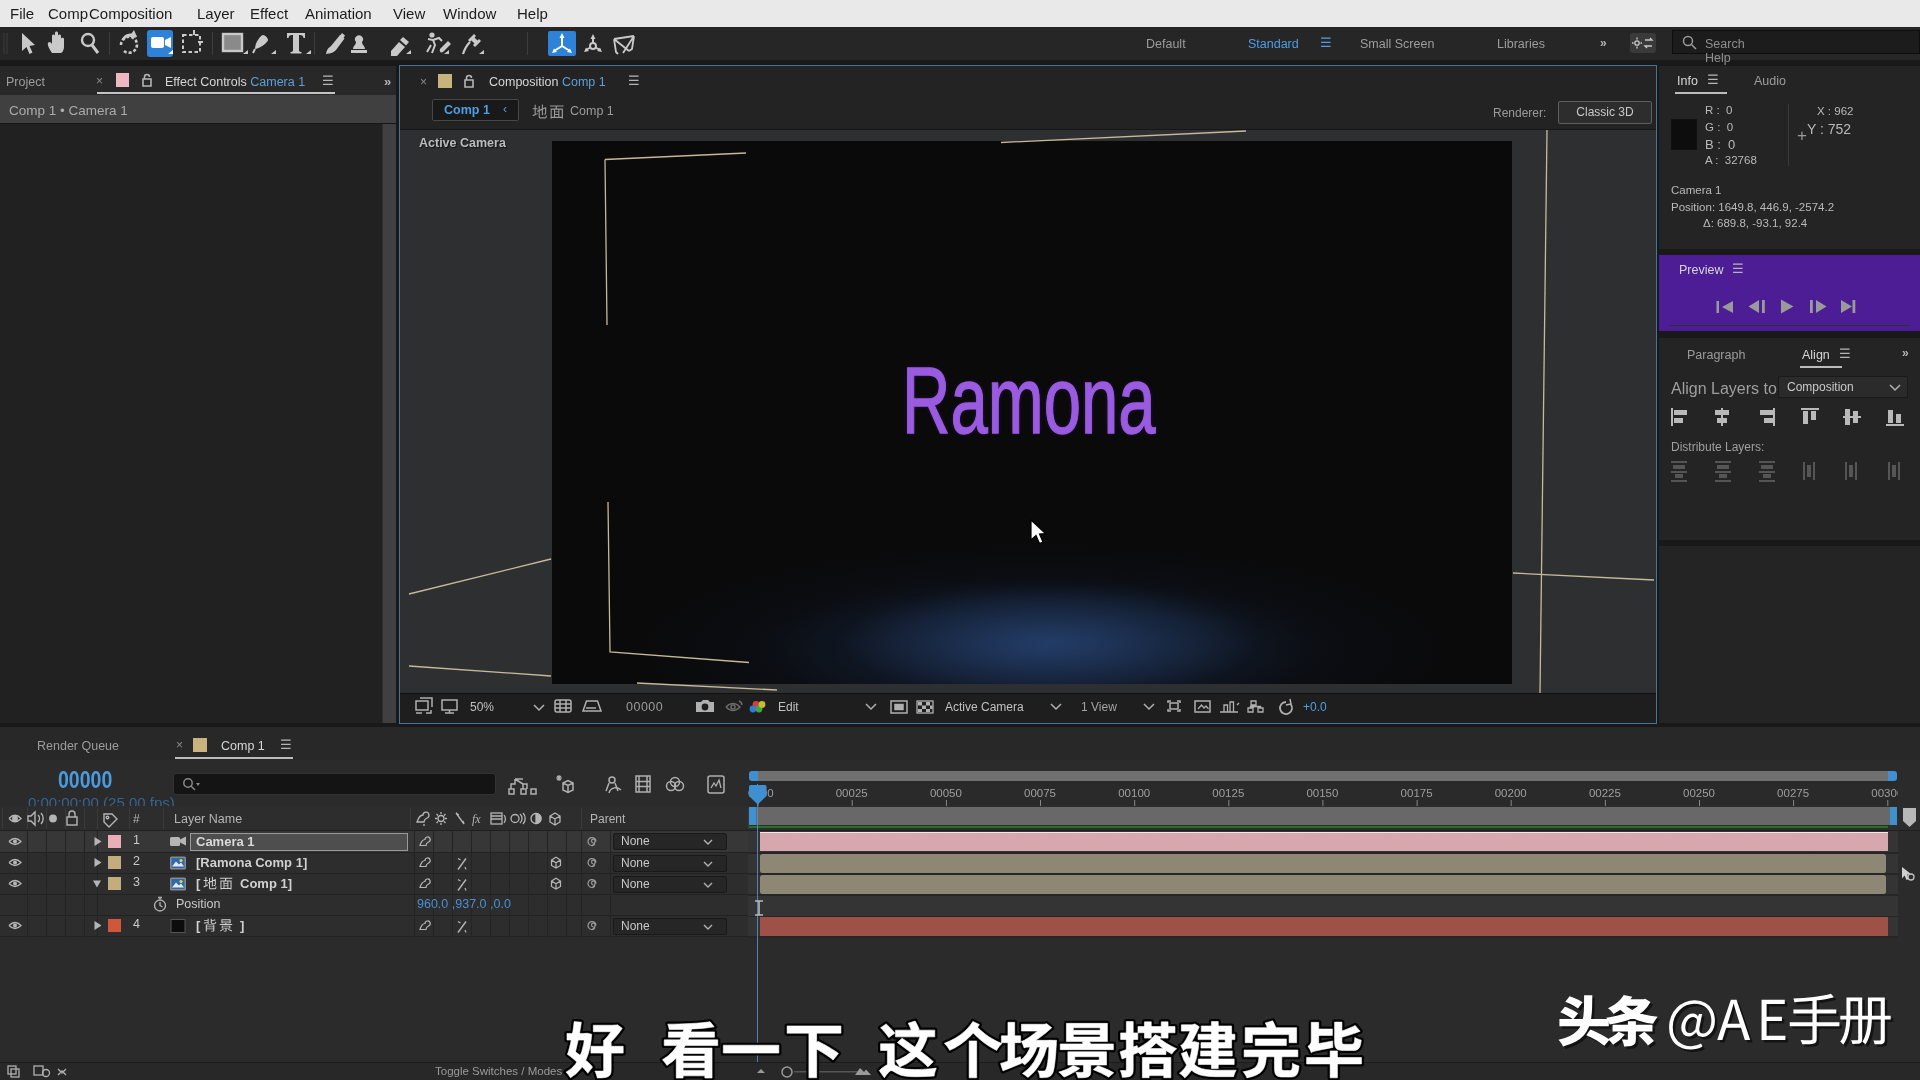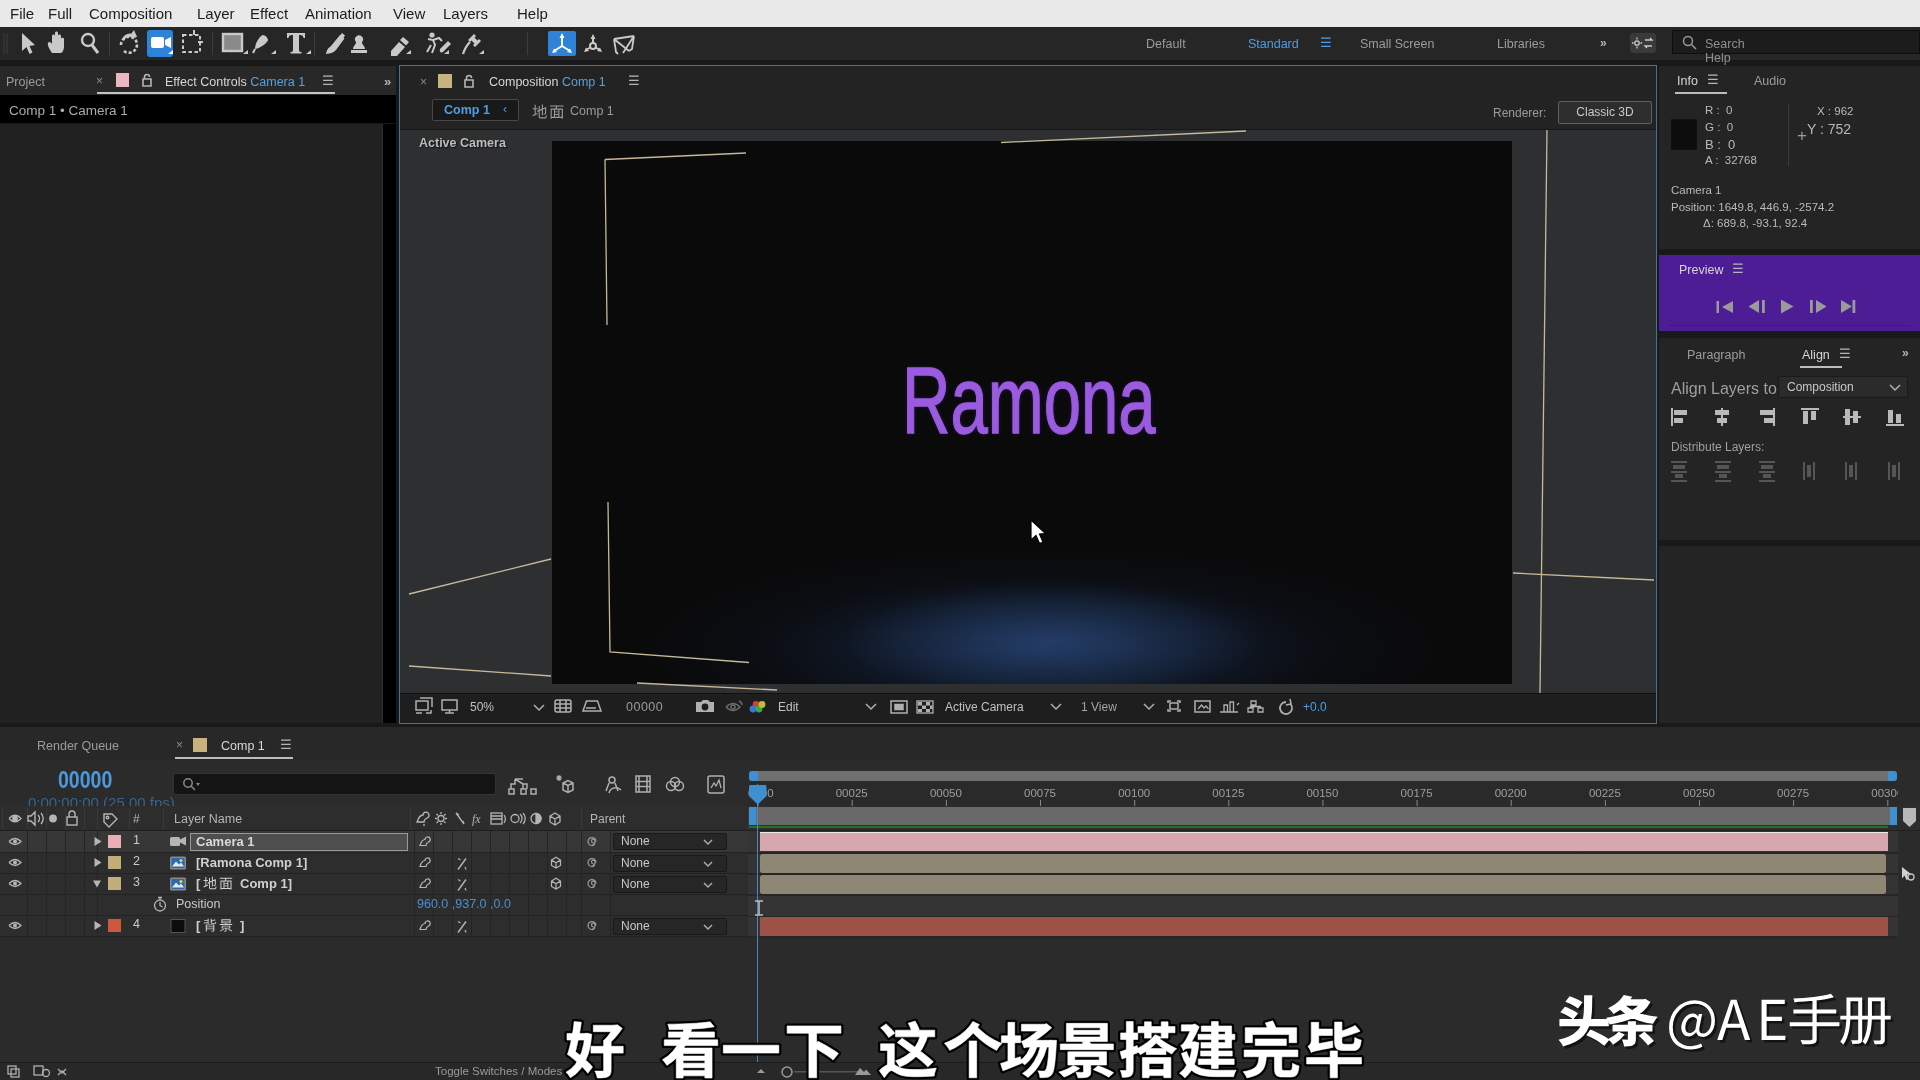--- a/index.html
+++ b/index.html
@@ -6,27 +6,27 @@
 #stage{position:relative;width:1624px;height:1080px}
 .panel{position:absolute;background:#232323}
 .tabtxt{font-size:12.5px;color:#9c9c9c}
 .tabact{color:#d6d6d6}
 .blue{color:#5c9fd8}
 svg{display:block}
 </style></head><body>
 <div id="stage">
 <div class="abs" style="left:0;top:0;width:1920px;height:27px;background:#e9e9e9;color:#1c1c1c;font-size:15px">
       <span class="abs" style="left:10px;top:5px">File</span>
-      <span class="abs" style="left:48px;top:5px">Full</span>
+      <span class="abs" style="left:48px;top:5px">Comp</span>
       <span class="abs" style="left:89px;top:5px">Composition</span>
       <span class="abs" style="left:197px;top:5px">Layer</span>
       <span class="abs" style="left:250px;top:5px">Effect</span>
       <span class="abs" style="left:305px;top:5px">Animation</span>
       <span class="abs" style="left:393px;top:5px">View</span>
-      <span class="abs" style="left:443px;top:5px">Layers</span>
+      <span class="abs" style="left:443px;top:5px">Window</span>
       <span class="abs" style="left:517px;top:5px">Help</span>
     </div>
     <svg class="abs" style="left:0;top:27px" width="1920" height="33" viewBox="0 0 1920 33">
 <rect width="1920" height="33" fill="#262626"></rect>
 <g fill="none" stroke="#3d3d3d" stroke-width="1">
 <path d="M4 6v21M7 6v21"></path>
 </g>
 
 <path d="M22 6 L22 24 L26.5 20 L29.5 27 L32.5 25.5 L29.5 19 L35 18 Z" fill="#c9c9c9"></path>
 
@@ -111,21 +111,21 @@
         <path d="M5 4.5 v-2 M5 11.5 v2 M1.5 8 h-1.5 M8.5 8 h1.5"></path>
         <path d="M13 5 h7 l-2-2 M20 11 h-7 l2 2"></path>
       </g>
     </svg>
     <div class="abs" style="left:1672px;top:30px;width:248px;height:24px;background:#1c1c1c;border:1px solid #0e0e0e"></div>
     <svg class="abs" style="left:1682px;top:35px" width="16" height="15">
       <circle cx="6" cy="6" r="4.5" fill="none" stroke="#9a9a9a" stroke-width="1.5"></circle>
       <path d="M9.5 9.5 l4.5 4.5" stroke="#9a9a9a" stroke-width="1.5"></path>
     </svg>
     <span class="abs" style="left:1705px;top:37px;color:#8f8f8f;font-size:12.5px">Search Help</span>
-    <div class="panel" style="left:0;top:66px;width:396px;height:657px;background:#000000">
+    <div class="panel" style="left:0;top:66px;width:396px;height:657px;background:#404040">
       <div class="abs" style="left:0;top:0;width:396px;height:29px;background:#282828"></div>
       <span class="abs tabtxt" style="left:6px;top:9px">Project</span>
       <span class="abs" style="left:96px;top:8px;color:#8a8a8a;font-size:12px">×</span>
       <div class="abs" style="left:116px;top:7px;width:13px;height:14px;background:#edb6c2"></div>
       <svg class="abs" style="left:141px;top:7px" width="12" height="14">
         <path d="M2 6 h8 v7 h-8 z M3.5 6 v-2 a2.5 2.5 0 0 1 5 0" fill="none" stroke="#b5b5b5" stroke-width="1.6"></path>
       </svg>
       <span class="abs tabtxt tabact" style="left:165px;top:9px">Effect Controls <span class="blue">Camera 1</span></span>
       <span class="abs" style="left:322px;top:7px;color:#b5b5b5;font-size:13px">☰</span>
       <div class="abs" style="left:97px;top:26px;width:238px;height:2px;background:#c4c4c4"></div>

